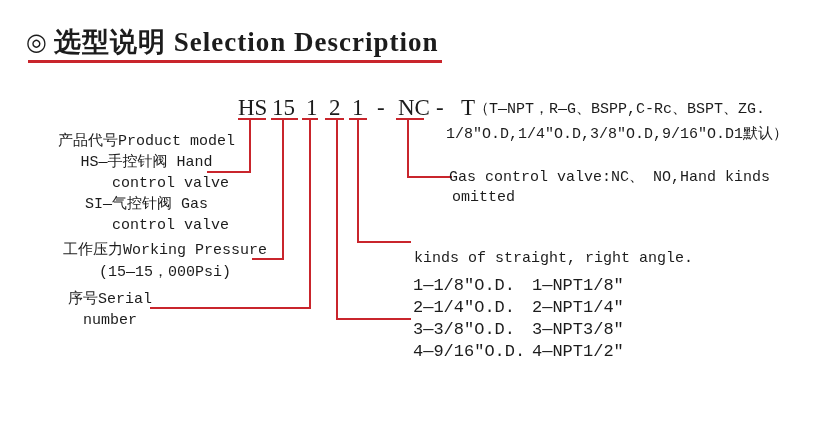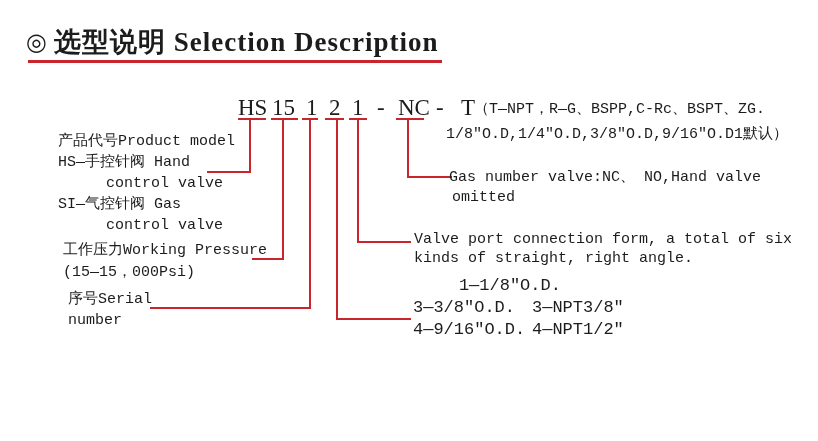--- a/index.html
+++ b/index.html
@@ -32,24 +32,24 @@
     font-family:"Liberation Serif","DejaVu Serif",serif;
     font-size:23px;line-height:23px;white-space:nowrap;
   }
   
   .ln{position:absolute;background:var(--accent);}
   .ln.h{height:2px;}
   .ln.v{width:2px;}
   
   .note{position:absolute;white-space:nowrap;font-size:15px;line-height:21px;text-align:right;}
   .cn{font-size:16px;}
-  .blk{position:absolute;font-size:15px;line-height:21px;white-space:nowrap;}
+  .blk{position:absolute;font-size:15px;line-height:21px;white-space:nowrap;text-align:center;}
   .blk .ind{margin-left:48px;}
   .sizes{position:absolute;left:413px;top:275px;font-size:17px;line-height:22px;}
-  .sizes .row{display:flex;white-space:nowrap;justify-content:center;}
+  .sizes .row{display:flex;white-space:nowrap;}
   .sizes .od{width:119px;}
 </style>
 </head>
 <body>
 
 <div class="canvas">
 
   <div class="title"><span class="bullet">◎</span><span>选型说明 Selection Description</span></div>
   <div class="title-rule"></div>
 
@@ -98,31 +98,33 @@
   <div class="blk" style="left:63px;top:240px;line-height:22px">
     <div>工作压力Working Pressure</div>
     <div>(15—15，000Psi)</div>
   </div>
 
   <div class="blk" style="left:68px;top:289px">
     <div>序号Serial</div>
     <div>number</div>
   </div>
 
-  <div class="note" style="left:449px;top:167px">Gas number valve:NC、 NO,Hand valve</div>
+  <div class="note" style="left:449px;top:167px">Gas control valve:NC、 NO,Hand kinds</div>
   <div class="note" style="left:452px;top:187px">omitted</div>
 
-  <div class="note" style="left:414px;top:229px">Valve port connection form, a total of six</div>
   <div class="note" style="left:414px;top:248px">kinds of straight, right angle.</div>
 
   <div class="sizes">
     <div class="row">
       <span class="od">1—1/8″O.D.</span>
+      <span class="npt">1—NPT1/8″</span>
     </div>
     <div class="row">
+      <span class="od">2—1/4″O.D.</span>
+      <span class="npt">2—NPT1/4″</span>
     </div>
     <div class="row">
       <span class="od">3—3/8″O.D.</span>
       <span class="npt">3—NPT3/8″</span>
     </div>
     <div class="row">
       <span class="od">4—9/16″O.D.</span>
       <span class="npt">4—NPT1/2″</span>
     </div>
   </div>

